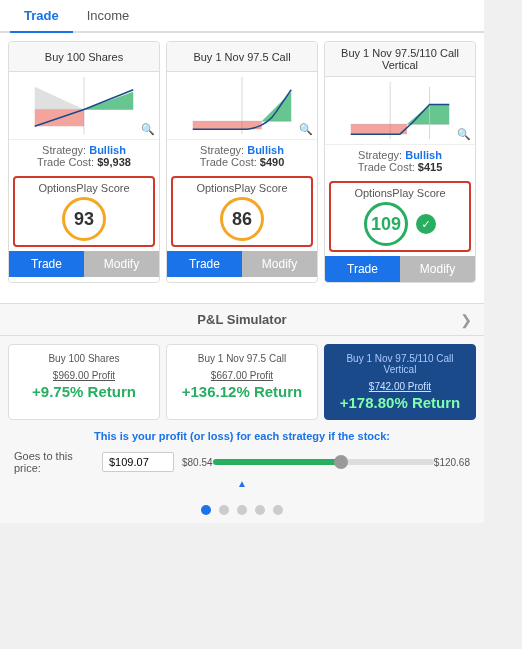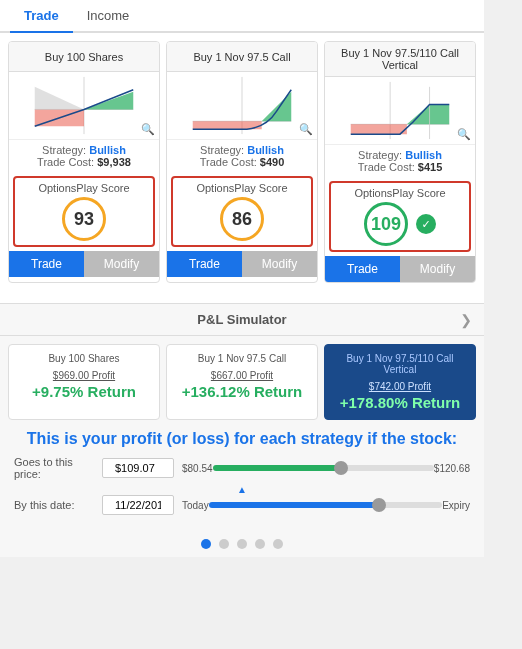--- a/index.html
+++ b/index.html
@@ -253,40 +253,40 @@
       color: #7fffaa;
     }
 
     
     .controls {
       padding: 6px 14px;
       background: #f7f7f7;
     }
     .controls-title {
       text-align: center;
-      font-size: 16px;
+      font-size: 11px;
       color: #1a73e8;
       font-weight: bold;
       margin-bottom: 8px;
     }
     .control-row {
       display: flex;
       align-items: center;
       gap: 8px;
       margin-bottom: 8px;
     }
     .control-label {
       font-size: 11px;
       color: #555;
       width: 80px;
       flex-shrink: 0;
     }
     .control-input {
       border: 1px solid #ccc;
-      padding: 3px 12px;
+      padding: 3px 6px;
       font-size: 11px;
       width: 72px;
       border-radius: 2px;
     }
     .slider-container {
       flex: 1;
       display: flex;
       align-items: center;
       gap: 0;
       font-size: 10px;
@@ -532,31 +532,20 @@
         <div class="slider-container">
           <span class="slider-val-left">$80.54</span>
           <div class="slider-track">
             <div class="slider-thumb"></div>
           </div>
           <span class="slider-val-right">$120.68</span>
         </div>
       </div>
       <div class="up-arrow">▲</div>
 
-      <div class="control-row">
-        <span class="control-label">By this date:</span>
-        <input class="control-input" type="text" value="11/22/2014" style="">
-        <div class="slider-container">
-          <span class="slider-label-left">Today</span>
-          <div class="slider-track2">
-            <div class="slider-thumb2"></div>
-          </div>
-          <span class="slider-label-right">Expiry</span>
-        </div>
-      </div>
     </div>
 
     <div class="dots">
       <div class="dot active"></div>
       <div class="dot"></div>
       <div class="dot"></div>
       <div class="dot"></div>
       <div class="dot"></div>
     </div>
   </div>

